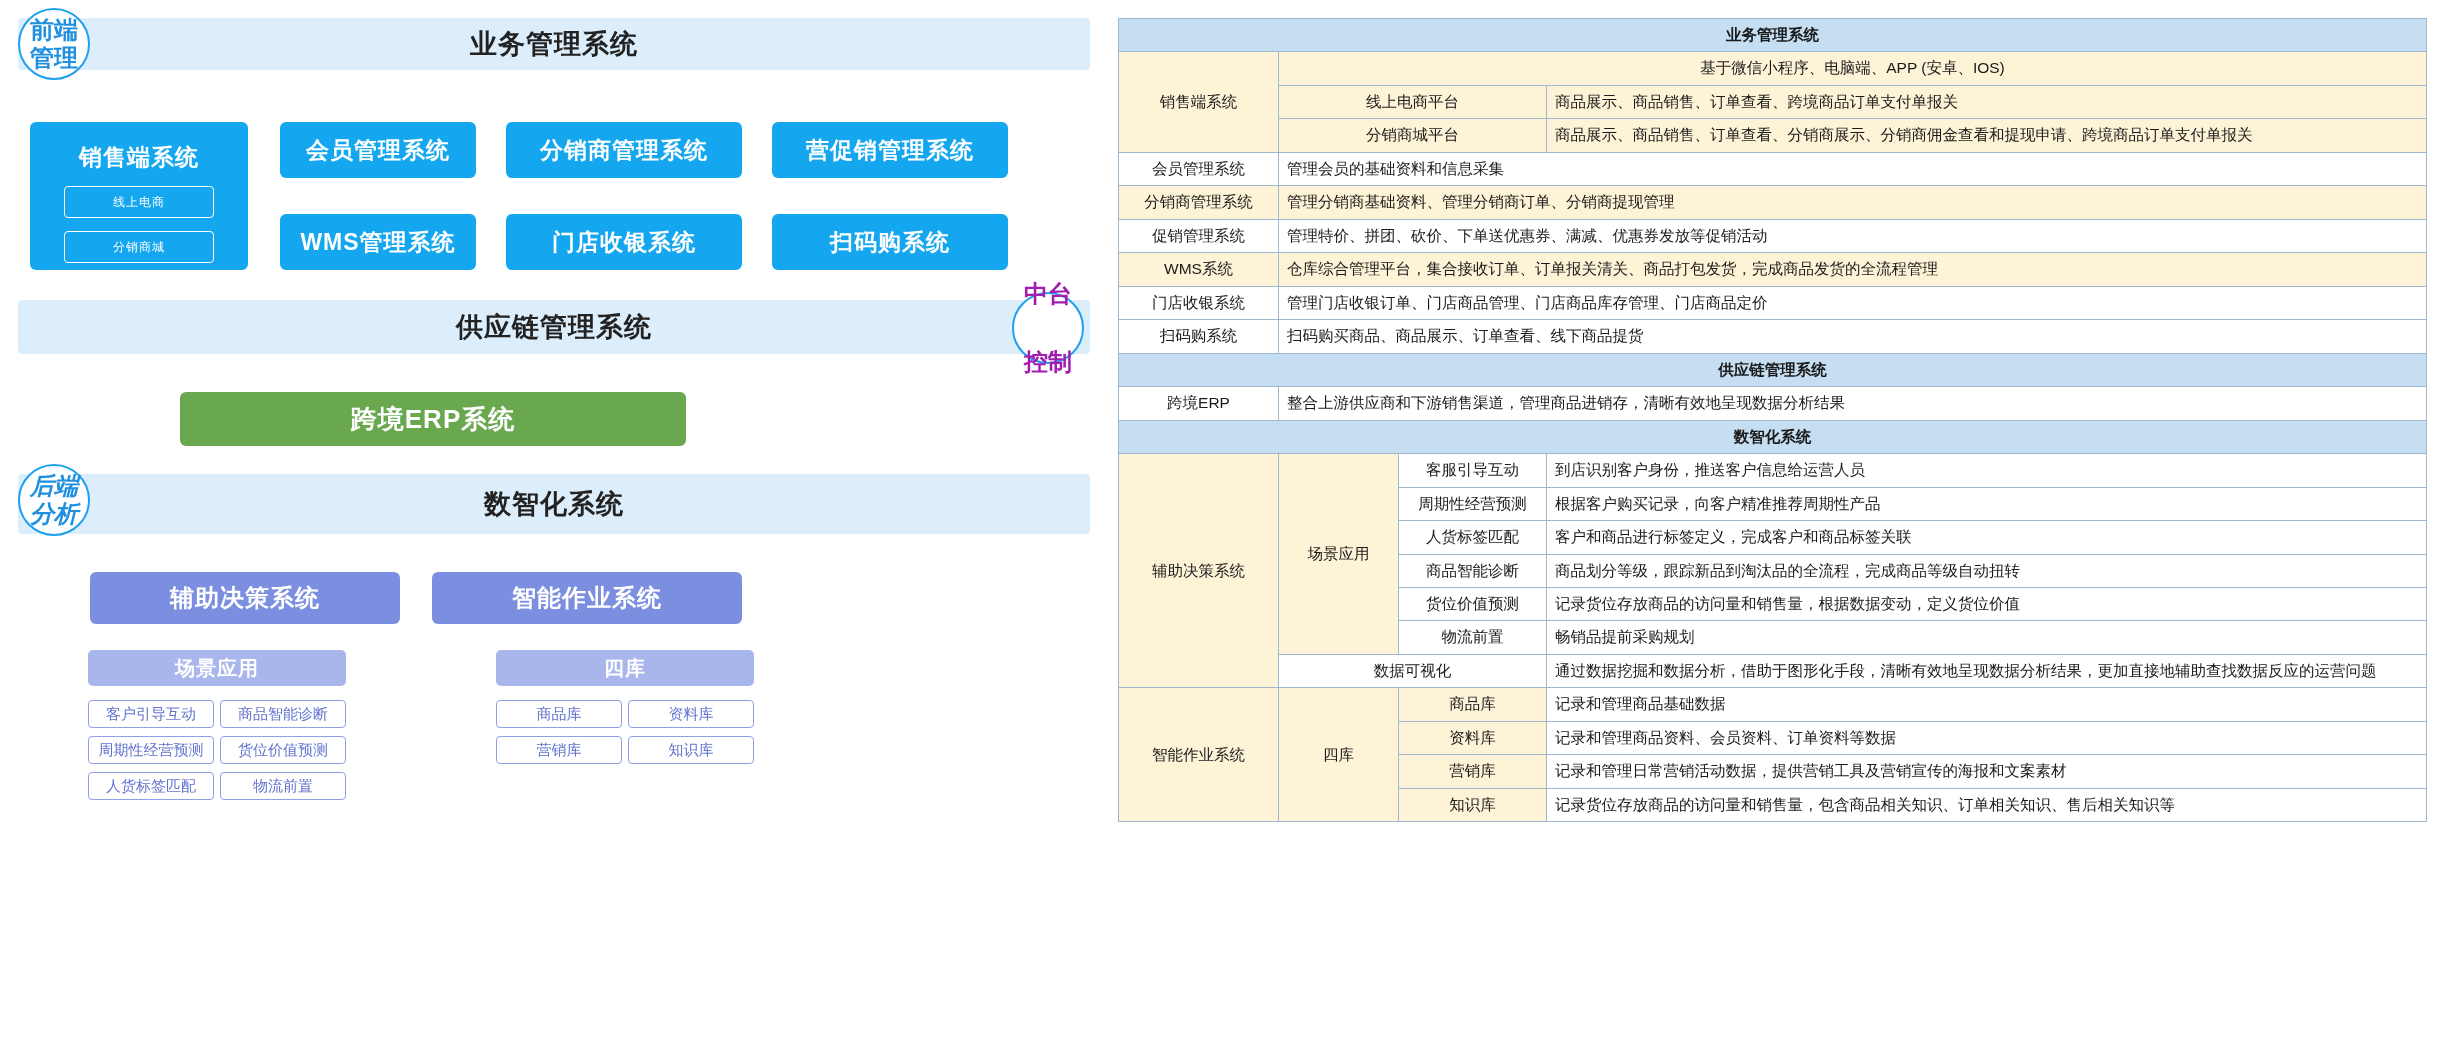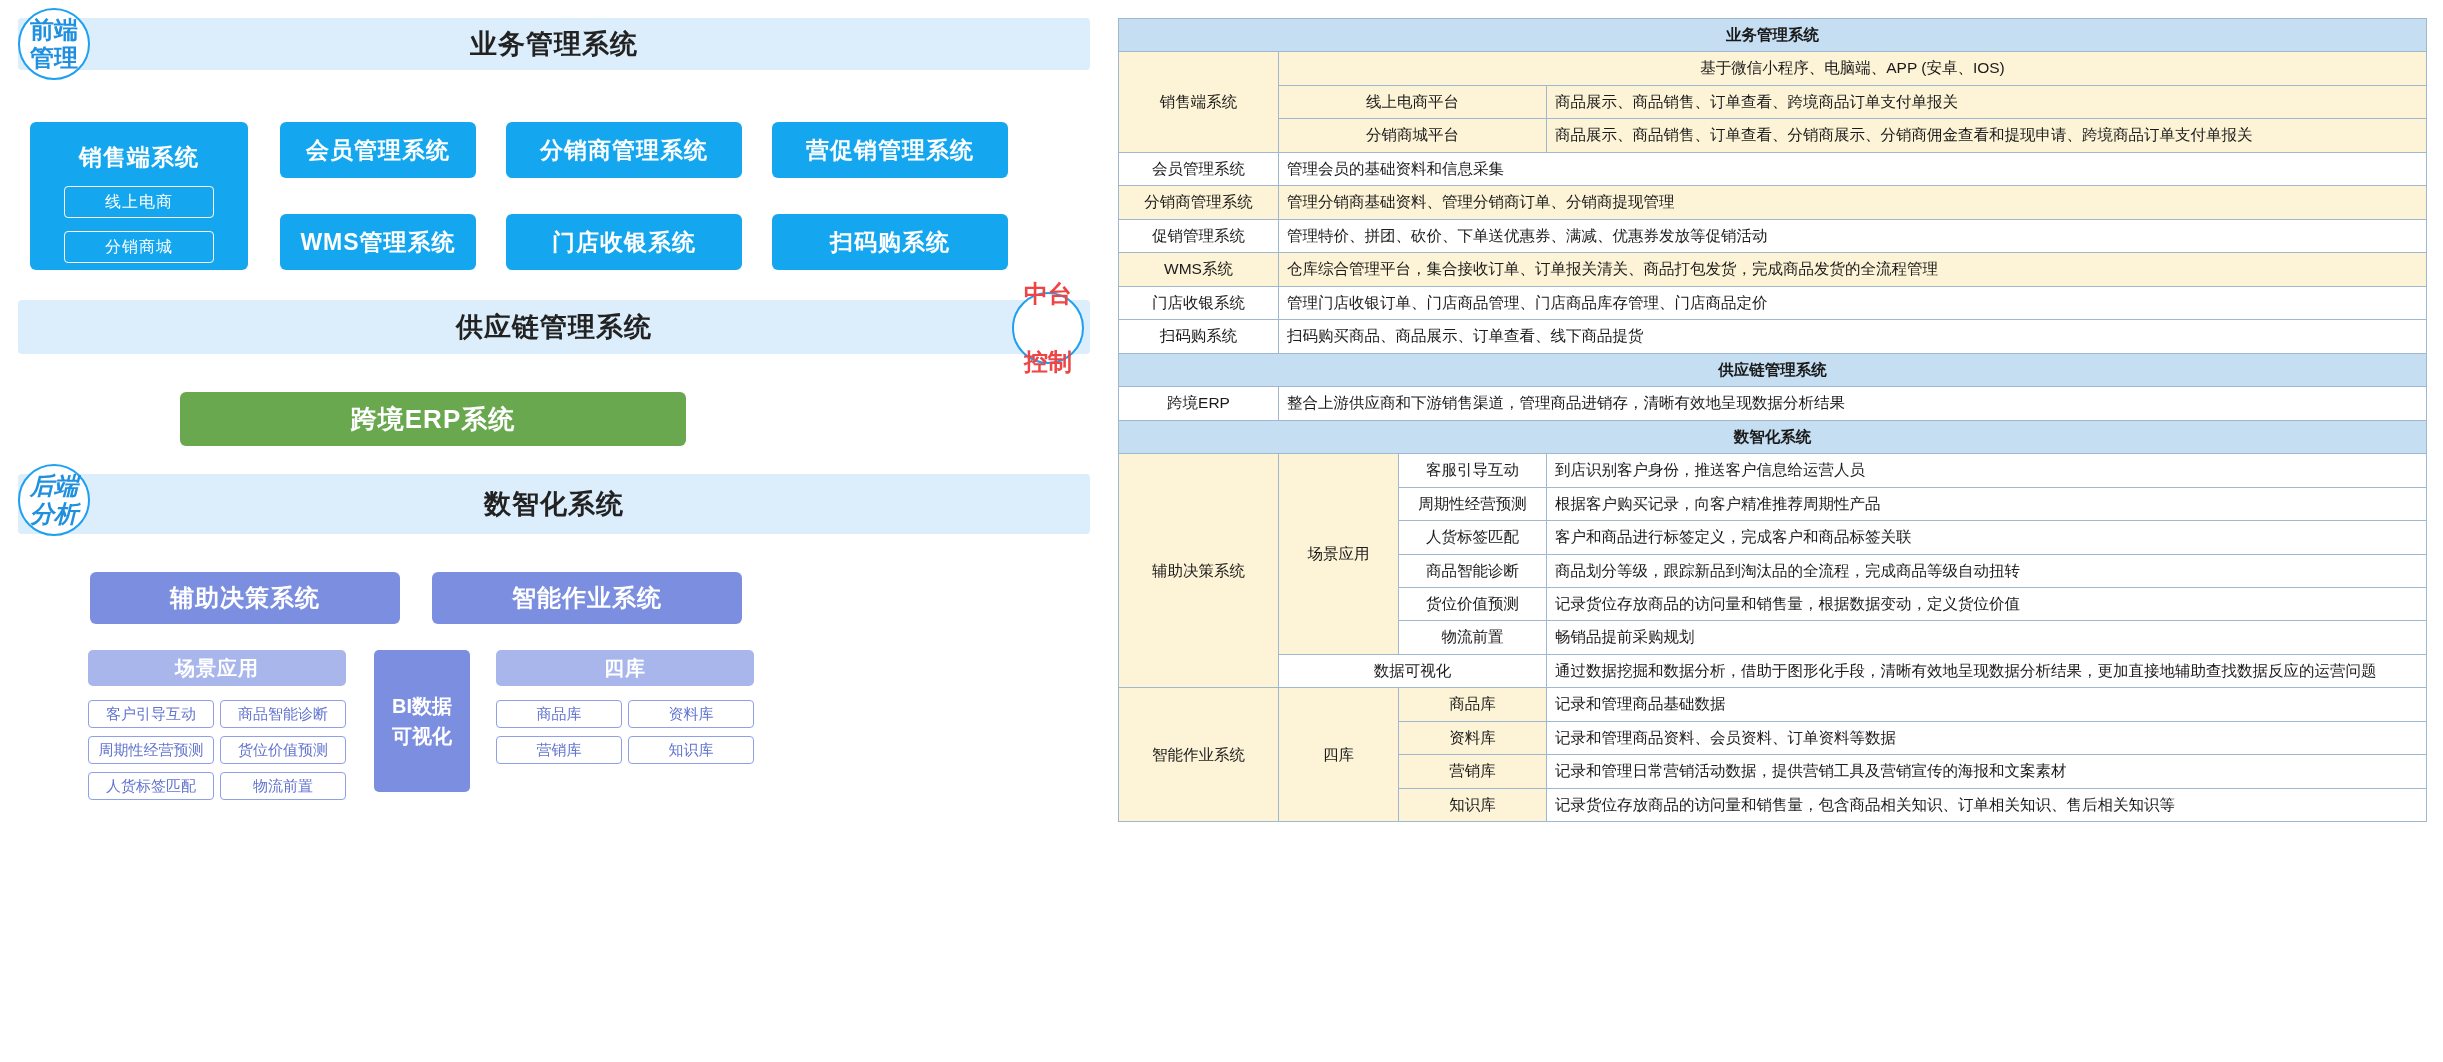--- a/index.html
+++ b/index.html
@@ -24,32 +24,32 @@
   }
 
   .tag{
     position:absolute;
     width:68px;height:68px;border-radius:50%;
     background:#ffffff;border:2px solid #1ea0f0;
     color:#1f8fe0;font-size:24px;font-weight:bold;
     display:flex;flex-direction:column;align-items:center;justify-content:center;
     line-height:1.15;z-index:5;
   }
-  .tag.mid{border-color:#1ea0f0;color:#ef4444;gap:40px;}
+  .tag.mid{border-color:#1ea0f0;color:#a21caf;gap:40px;}
 
   .blue-box{
     background:#14a7ef;border-radius:6px;color:#fff;
     display:flex;align-items:center;justify-content:center;
     font-size:23px;font-weight:bold;letter-spacing:1px;
     box-sizing:border-box;
   }
   .blue-box.tall{flex-direction:column;justify-content:flex-start;padding-top:20px;}
   .sub-pill{
     background:#14a7ef;border:1.5px solid #ffffff;border-radius:4px;
-    color:#ffffff;font-size:16px;font-weight:normal;
+    color:#ffffff;font-size:12px;font-weight:normal;
     width:148px;height:30px;display:flex;align-items:center;justify-content:center;
     margin-top:13px;letter-spacing:1px;
   }
 
   .green-box{
     background:#6aa84f;border-radius:6px;color:#fff;
     display:flex;align-items:center;justify-content:center;
     font-size:26px;font-weight:bold;letter-spacing:1px;
   }
 
@@ -139,24 +139,20 @@
     </div>
     <div class="tag" style="left:18px;top:464px;font-style:italic;">
       <span>后端</span>
       <span>分析</span>
     </div>
 
     <div class="purple-box" style="position:absolute;left:90px;top:572px;width:310px;height:52px;">辅助决策系统</div>
     <div class="purple-box" style="position:absolute;left:432px;top:572px;width:310px;height:52px;">智能作业系统</div>
 
     <div class="purple-head" style="position:absolute;left:88px;top:650px;width:258px;height:36px;">场景应用</div>
-    <div class="purple-tall" style="position:absolute;left:374px;top:650px;width:96px;height:142px;">
-      <span>BI数据</span>
-      <span>可视化</span>
-    </div>
     <div class="purple-head" style="position:absolute;left:496px;top:650px;width:258px;height:36px;">四库</div>
 
     <div class="chip" style="position:absolute;left:88px;top:700px;width:126px;height:28px;">客户引导互动</div>
     <div class="chip" style="position:absolute;left:220px;top:700px;width:126px;height:28px;">商品智能诊断</div>
     <div class="chip" style="position:absolute;left:88px;top:736px;width:126px;height:28px;">周期性经营预测</div>
     <div class="chip" style="position:absolute;left:220px;top:736px;width:126px;height:28px;">货位价值预测</div>
     <div class="chip" style="position:absolute;left:88px;top:772px;width:126px;height:28px;">人货标签匹配</div>
     <div class="chip" style="position:absolute;left:220px;top:772px;width:126px;height:28px;">物流前置</div>
 
     <div class="chip" style="position:absolute;left:496px;top:700px;width:126px;height:28px;">商品库</div>

